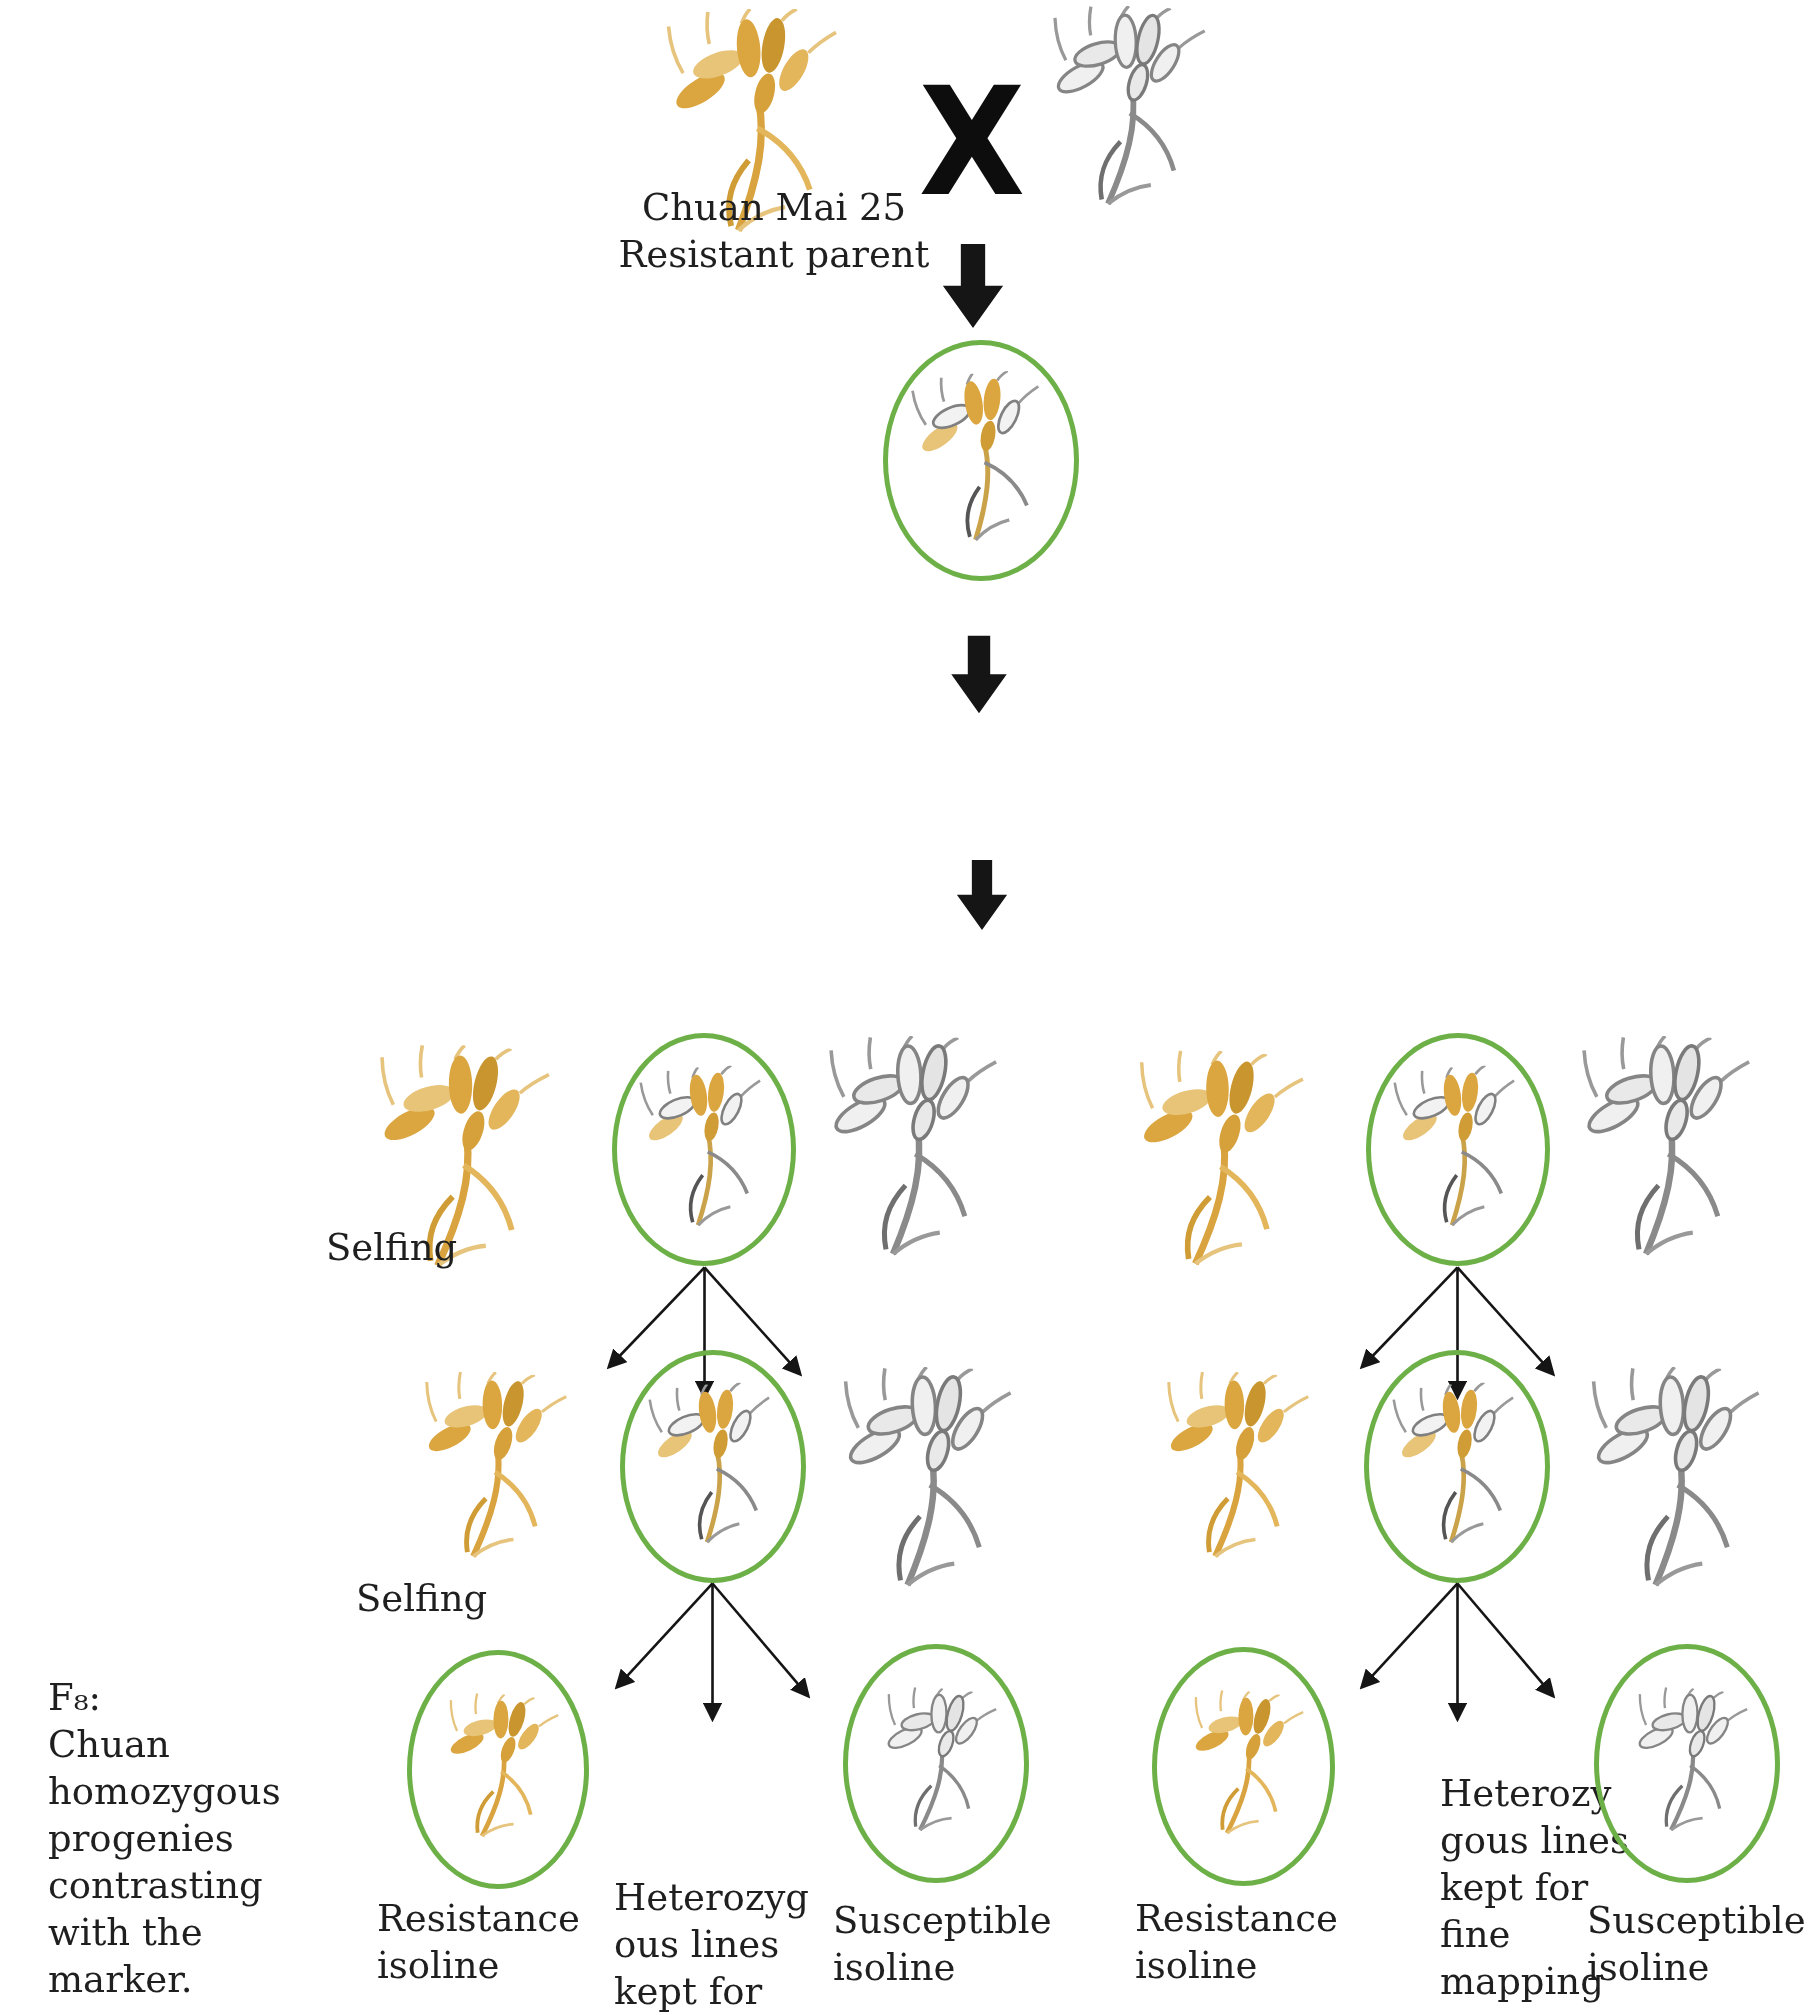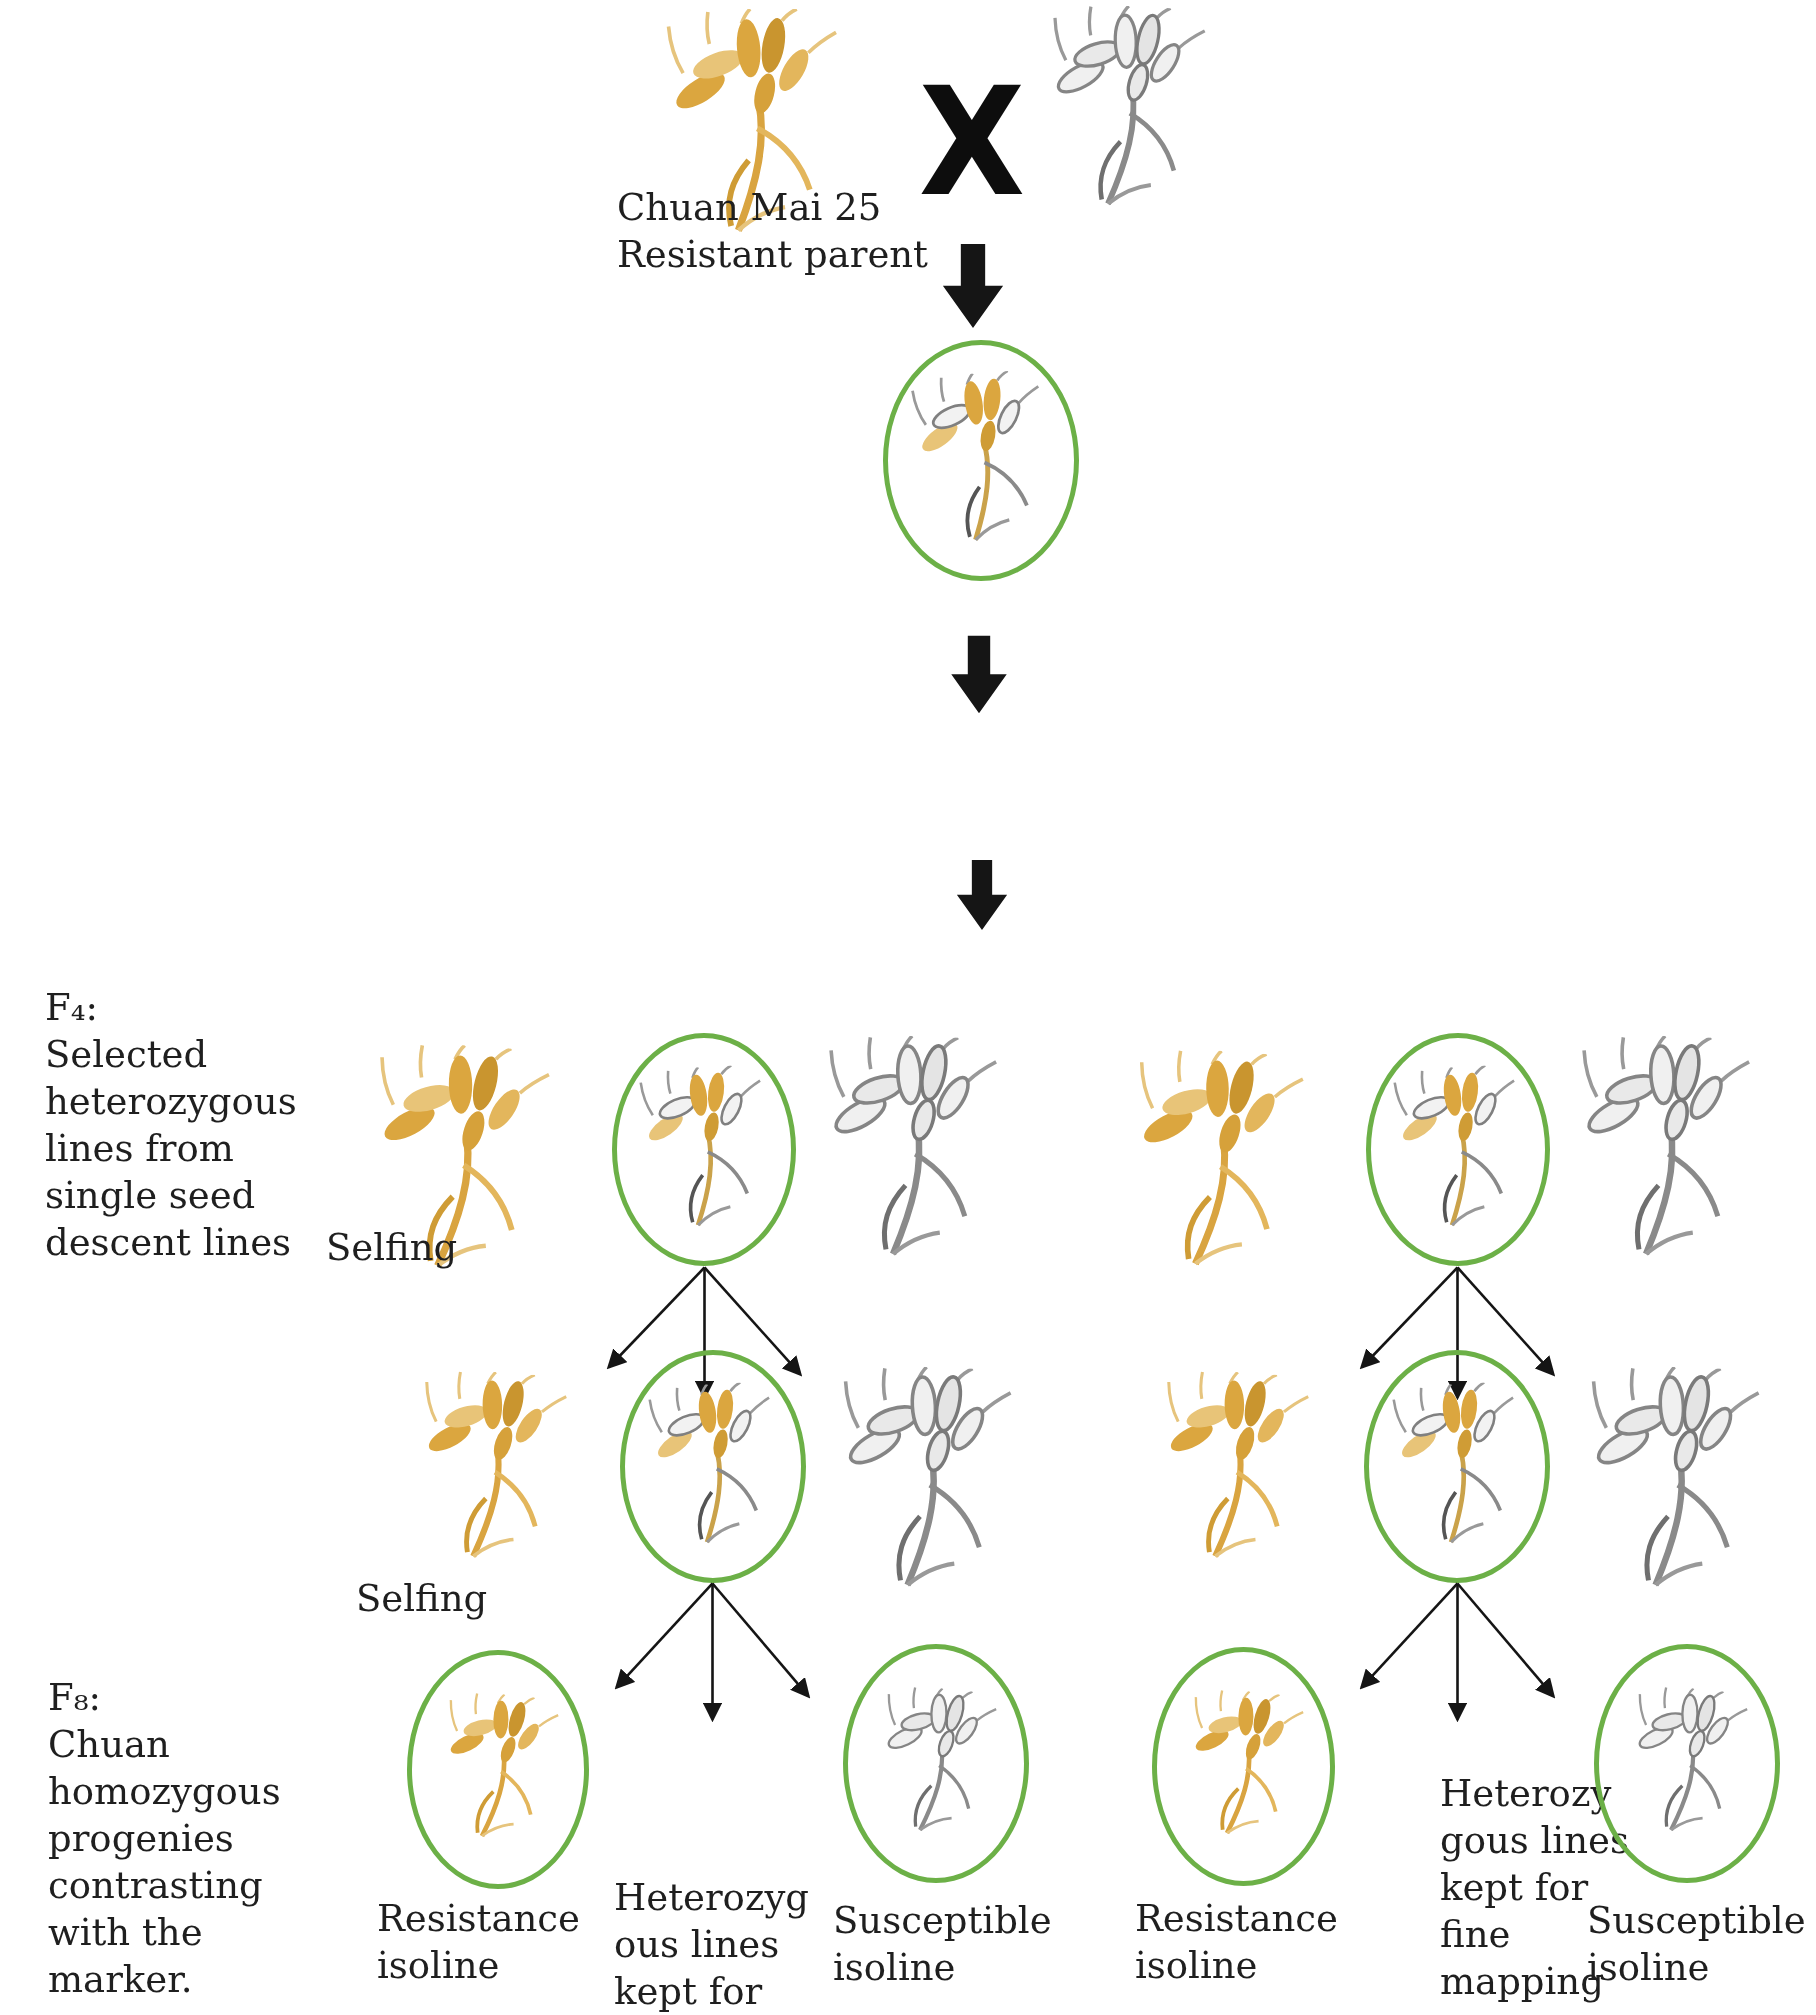--- a/index.html
+++ b/index.html
@@ -12,21 +12,21 @@
     color:#1f1f1f;
     overflow:hidden;
   }
   .note{
     position:absolute;
     font-size:37px;
     line-height:1.27;
     white-space:pre-line;
     color:#1f1f1f;
   }
-  .note.center{}
+  .note.center{text-align:center;}
   .cross{
     position:absolute;
     font-family:"DejaVu Sans","Liberation Sans",sans-serif;
     font-weight:900;
     font-size:138px;
     line-height:1;
     color:#0d0d0d;
     transform:scaleY(1.08);
     transform-origin:center;
   }
@@ -136,26 +136,20 @@
 
   <svg class="blockarrow" style="left:947px;top:635px" width="64" height="79" viewBox="0 0 120 145">
     <polygon points="39,0 81,0 81,72 112,72 60,145 8,72 39,72" fill="#151515"></polygon>
   </svg>
 
 
   <svg class="blockarrow" style="left:953px;top:851px" width="58" height="88" viewBox="0 0 120 145">
     <polygon points="39,0 81,0 81,72 112,72 60,145 8,72 39,72" fill="#151515"></polygon>
   </svg>
 
-  <div class="note" style="left:45px;top:985px;width:326px">F₄:
-Selected
-heterozygous
-lines from
-single seed
-descent lines</div>
 
   <svg class="wheat" style="left:372px;top:1044px;transform:rotate(4deg)" width="175" height="236" viewBox="0 0 120 160">
       <use href="#w-gold"></use>
     </svg>
 
   <div class="circle" style="left:612px;top:1033px;width:184px;height:233px">
     <svg width="125" height="166" viewBox="0 0 120 160" style="transform:rotate(-3deg)">
         <use href="#w-mixed"></use>
       </svg>
   </div>

